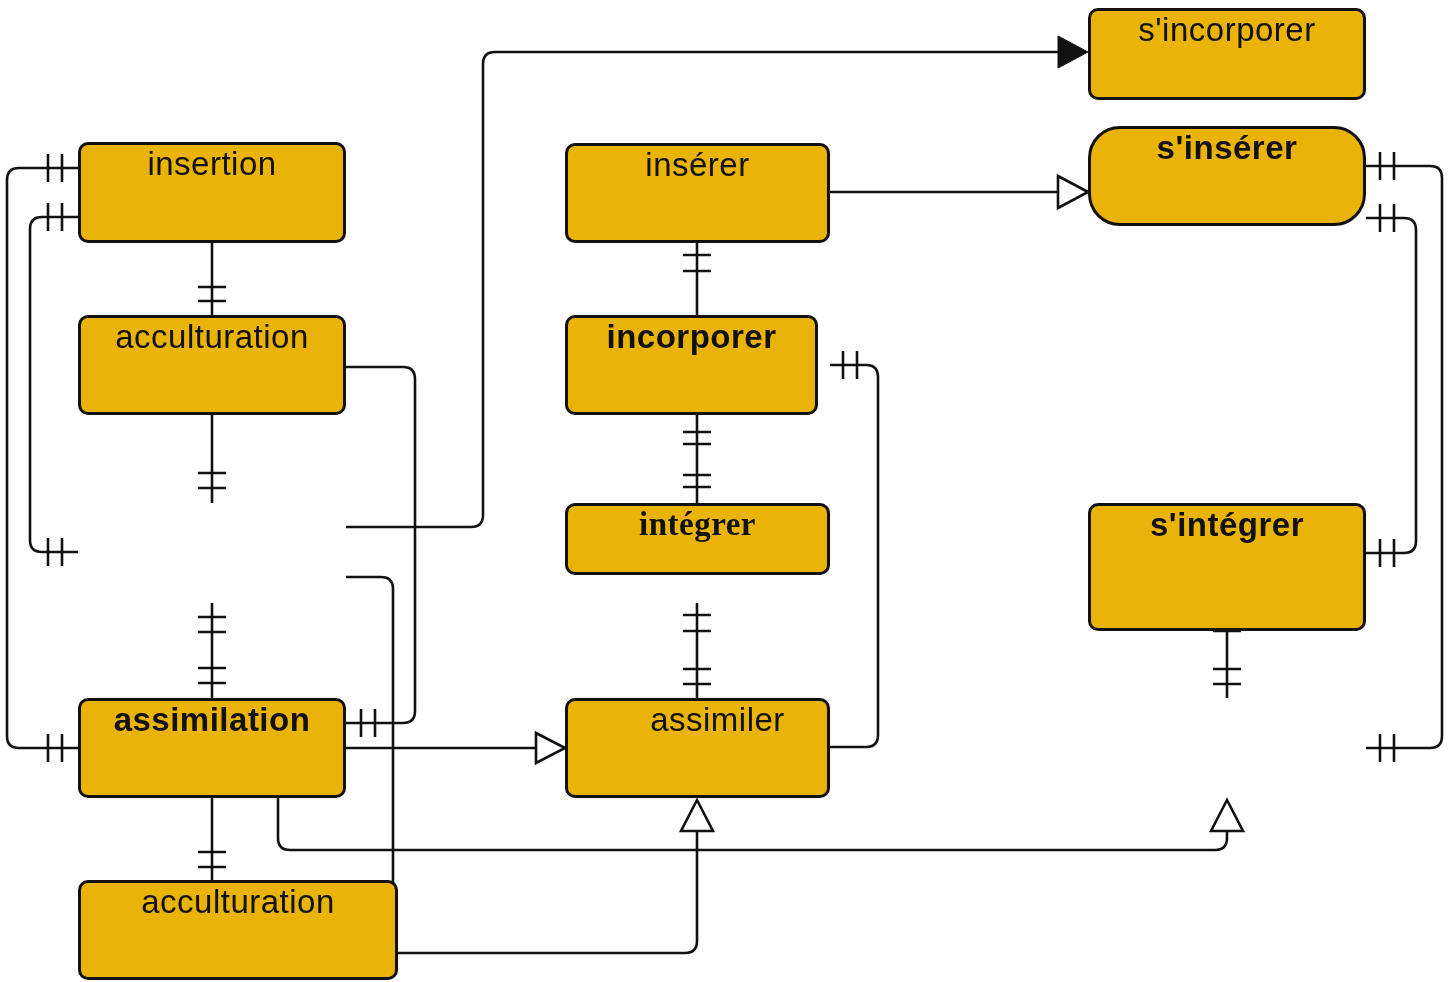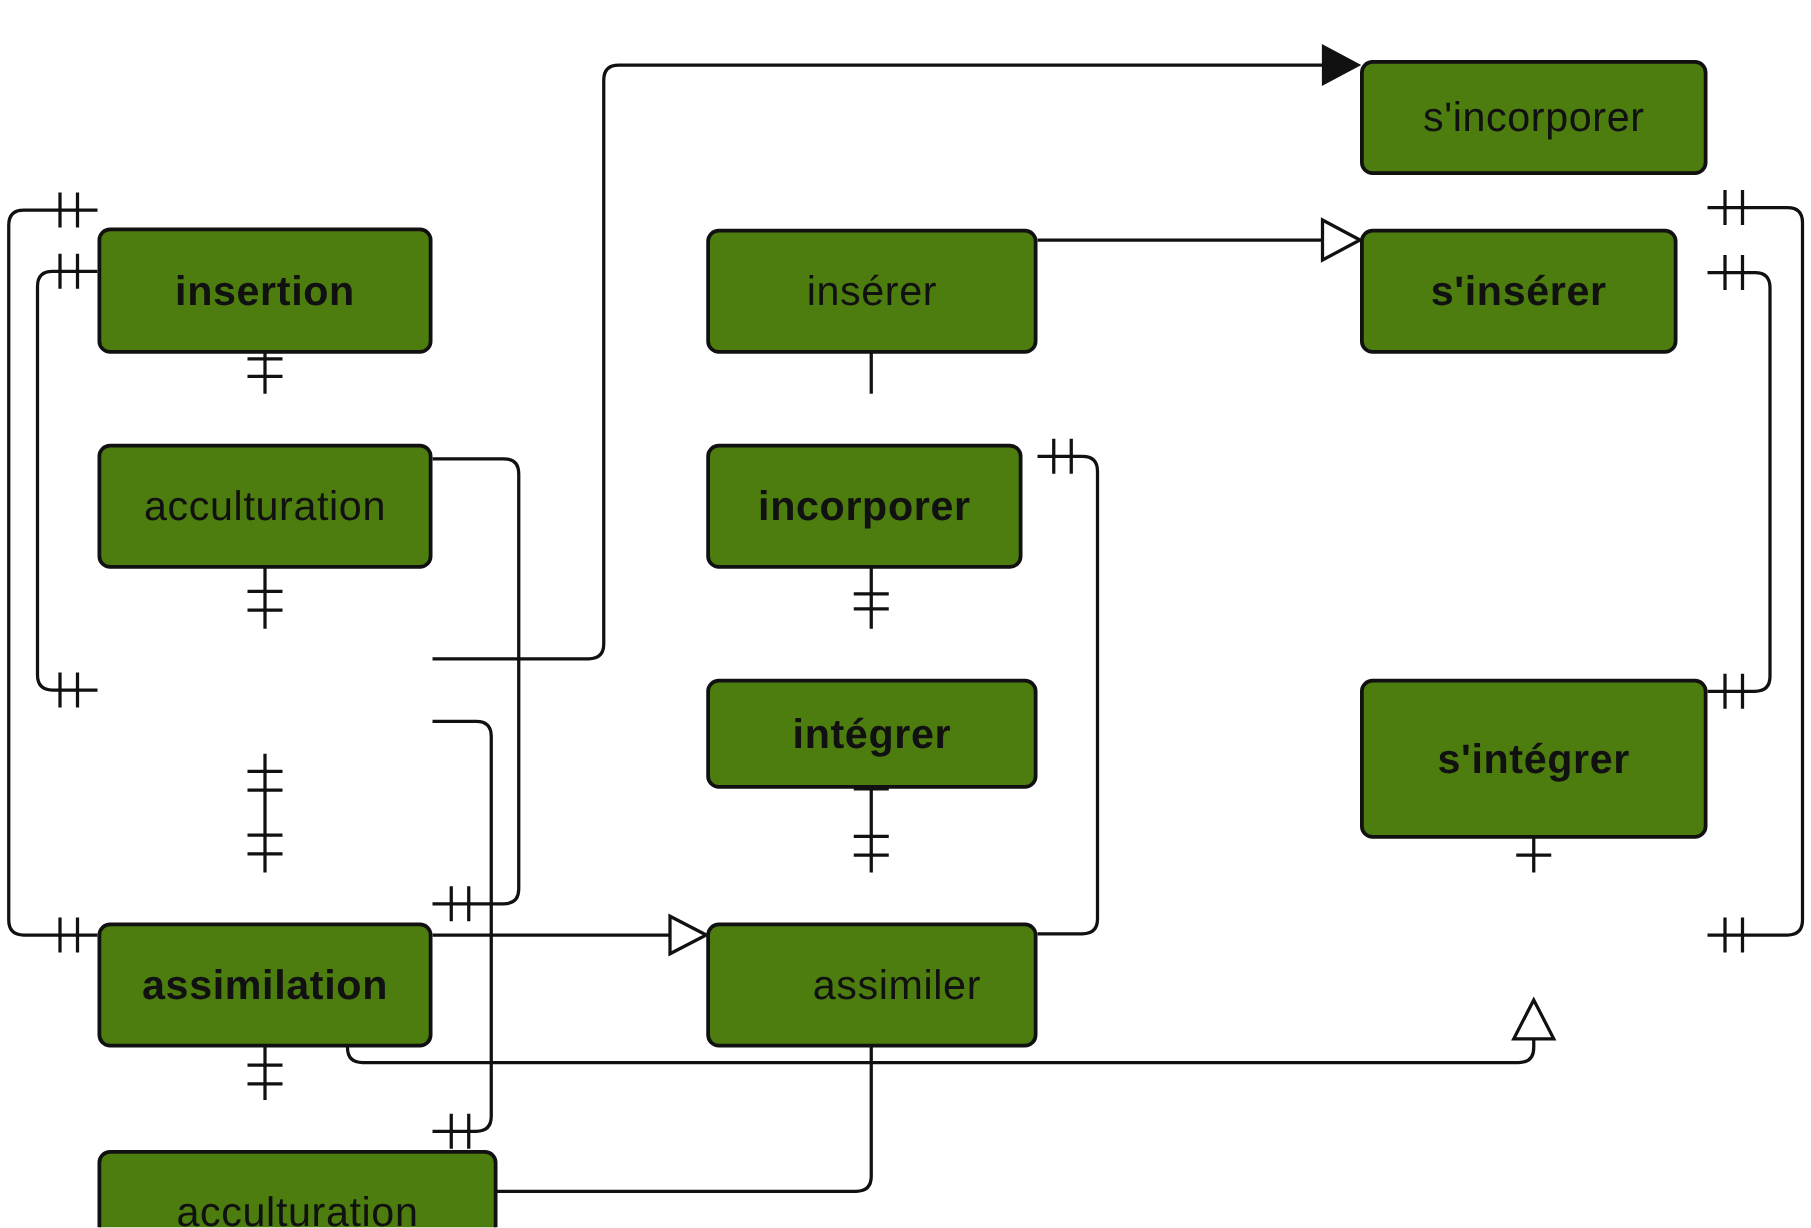--- a/index.html
+++ b/index.html
@@ -15,30 +15,28 @@
     position: absolute;
     left: 0; top: 0;
     width: 1449px; height: 982px;
   }
   .connectors path, .connectors line { fill: none; stroke: #111111; stroke-width: 2.6px; }
   .connectors polygon.open  { fill: #ffffff; stroke: #111111; stroke-width: 2.6px; }
   .connectors polygon.solid { fill: #111111; stroke: #111111; stroke-width: 1px; }
   .node {
     position: absolute;
     box-sizing: border-box;
-    background: #4d7c0f;
+    background: #eab308;
     border: 3px solid #111111;
     border-radius: 10px;
     display: flex;
-    align-items: center;
     justify-content: center;
     font-size: 33px;
     color: #111111;
     letter-spacing: 0.5px;
-    margin-top: 40px;
   }
   .node.bold { font-weight: bold; }
 </style>
 </head>
 <body>
 
 <div class="canvas">
 
   <svg class="connectors" viewBox="0 0 1449 982" xmlns="http://www.w3.org/2000/svg">
 
@@ -129,49 +127,49 @@
       <polygon class="open" points="1227,800 1211,831 1243,831"></polygon>
     </g>
 
     <g>
       <path d="M346 953 H685 Q697 953 697 941 V831"></path>
       <polygon class="open" points="697,800 681,831 713,831"></polygon>
     </g>
 
   </svg>
 
-  <div class="node" style="left:78px; top:142px; width:268px; height:101px;font-weight:bold;">
+  <div class="node" style="left:78px; top:142px; width:268px; height:101px;">
     <span>insertion</span>
   </div>
   <div class="node" style="left:78px; top:315px; width:268px; height:100px;">
     <span>acculturation</span>
   </div>
   <div class="node bold" style="left:78px; top:698px; width:268px; height:100px;">
     <span>assimilation</span>
   </div>
   <div class="node" style="left:78px; top:880px; width:320px; height:100px;">
     <span>acculturation</span>
   </div>
 
   <div class="node" style="left:565px; top:143px; width:265px; height:100px;">
     <span>insérer</span>
   </div>
   <div class="node bold" style="left:565px; top:315px; width:253px; height:100px;">
     <span>incorporer</span>
   </div>
-  <div class="node bold" style="left:565px; top:503px; width:265px; height:88px;">
+  <div class="node bold" style="left:565px; top:503px; width:265px; height:72px;font-family:Liberation Serif, serif;">
     <span>intégrer</span>
   </div>
   <div class="node" style="left:565px; top:698px; width:265px; height:100px;padding-left:40px;">
     <span>assimiler</span>
   </div>
 
   <div class="node" style="left:1088px; top:8px; width:278px; height:92px;">
     <span>s'incorporer</span>
   </div>
-  <div class="node bold" style="left:1088px; top:143px; width:254px; height:100px;">
+  <div class="node bold" style="left:1088px; top:126px; width:278px; height:100px;border-radius:32px;">
     <span>s'insérer</span>
   </div>
   <div class="node bold" style="left:1088px; top:503px; width:278px; height:128px;">
     <span>s'intégrer</span>
   </div>
 
 </div>
 
 </body></html>

